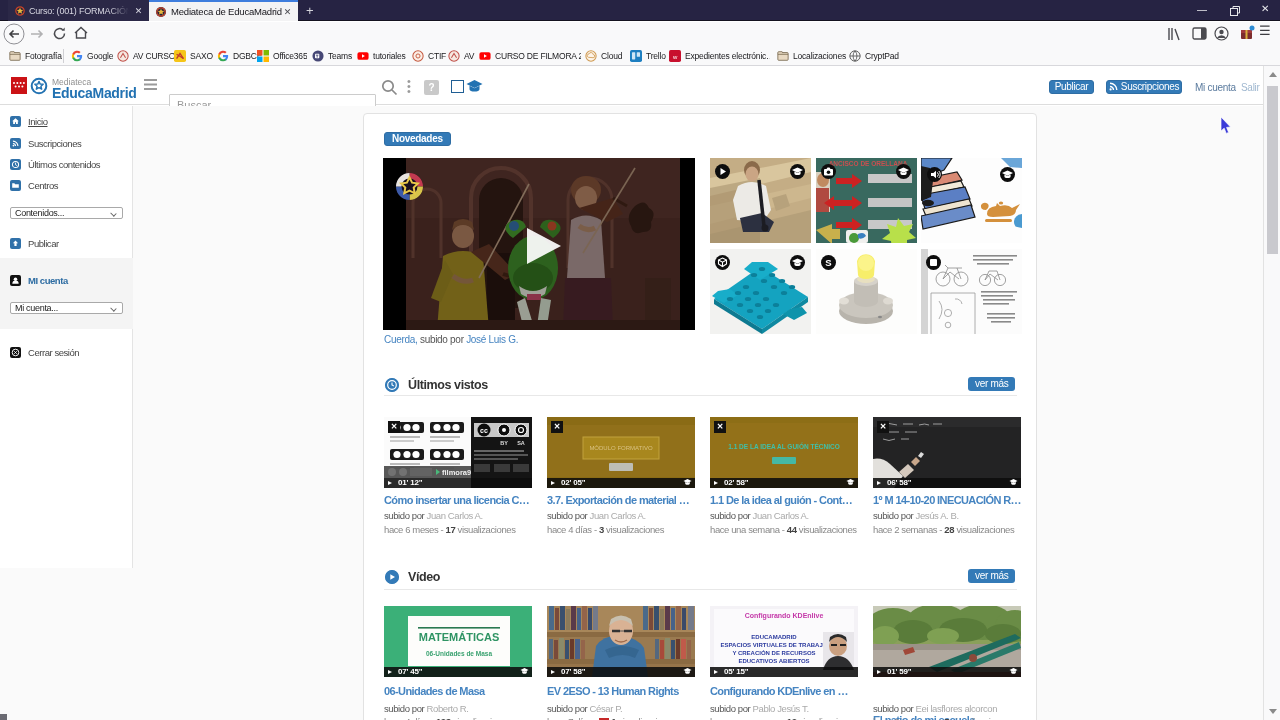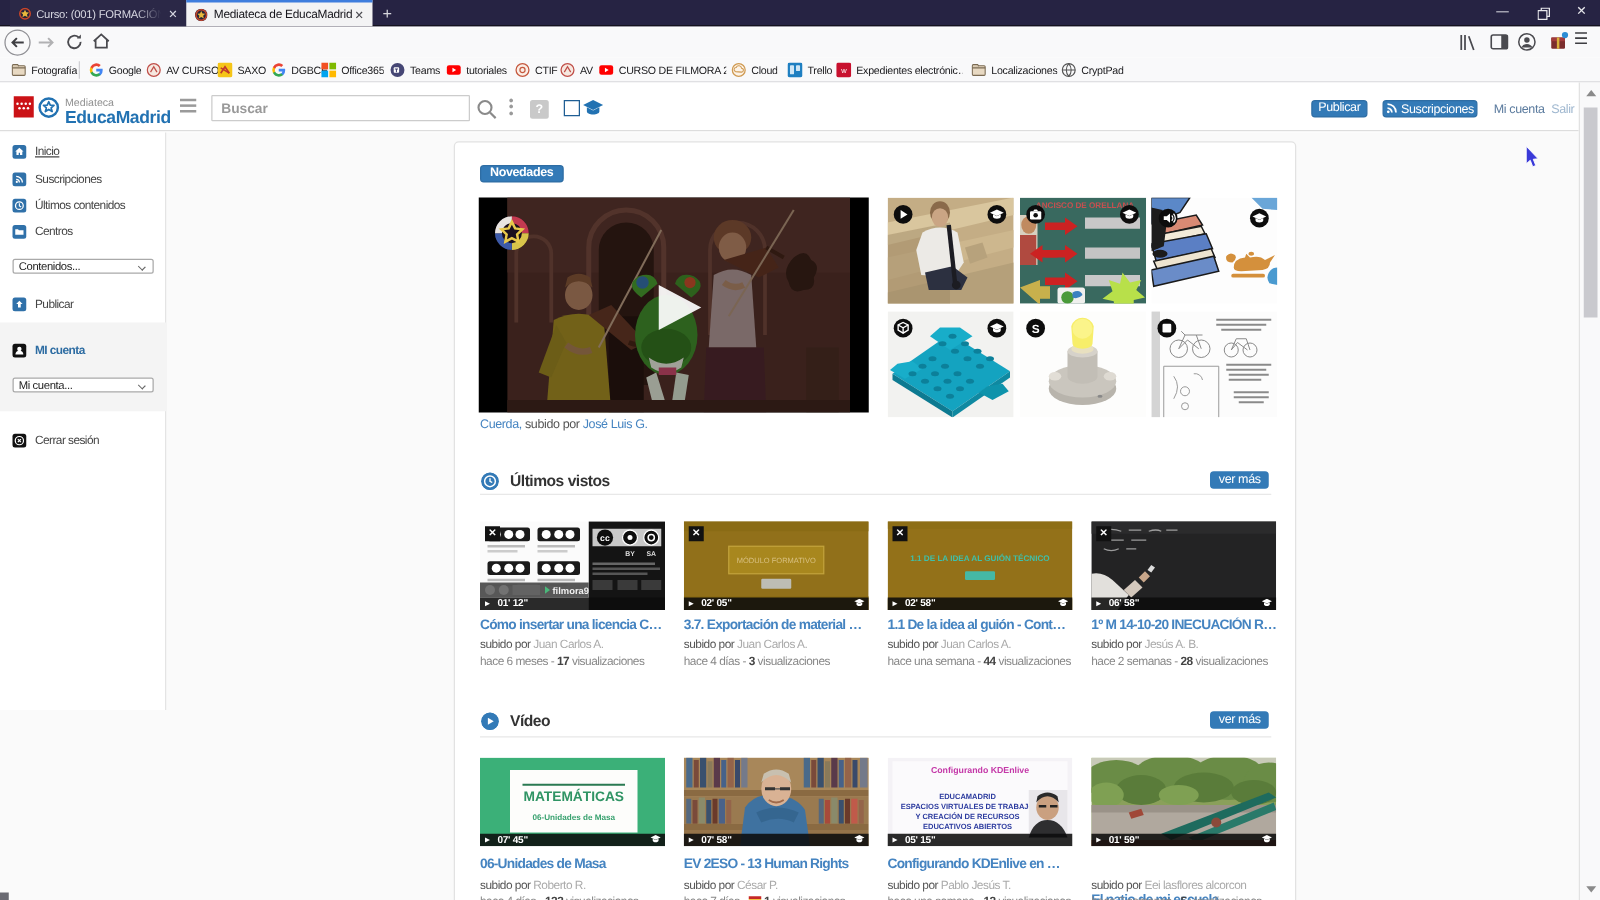--- a/index.html
+++ b/index.html
@@ -273,21 +273,21 @@
         <circle cx="11.4" cy="9.5" r="1"></circle>
       </g>
     </svg>
   <svg class="abs" style="left:30px;top:11px;" width="18" height="18" viewBox="0 0 18 18">
     <circle cx="9" cy="9" r="7.3" fill="#fff" stroke="#2272b2" stroke-width="2"></circle>
     <path d="M9 4.4l1.2 2.7 3 .2-2.3 2 .8 2.9L9 10.6l-2.7 1.6.8-2.9-2.3-2 3-.2z" fill="none" stroke="#2272b2" stroke-width="1.4" stroke-linejoin="round"></path>
   </svg>
   <div class="abs" style="left:52px;top:11px;font-size:8.5px;color:#909090;">Mediateca</div>
   <div class="abs" style="left:52px;top:19px;font-size:14px;letter-spacing:-0.3px;font-weight:700;color:#2272b2;">EducaMadrid</div>
   <div class="abs" style="left:144px;top:13px;width:13px;height:2px;background:#9a9a9a;box-shadow:0 4.5px #9a9a9a, 0 9px #9a9a9a;"></div>
-  <input class="abs" style="left: 169px; top: 10px; width: 207px; height: 21px; border: 1px solid rgb(204, 204, 204); border-radius: 1px; font-size: 11px; color: rgb(153, 153, 153); padding-left: 7px; font-family: inherit; font-weight: bold;" value="Buscar" readonly="">
+  <input class="abs" style="left: 169px; top: 28px; width: 207px; height: 21px; border: 1px solid rgb(204, 204, 204); border-radius: 1px; font-size: 11px; color: rgb(153, 153, 153); padding-left: 7px; font-family: inherit;" value="Buscar" readonly="">
   <svg class="abs" style="left:381px;top:13px;" width="17" height="17" viewBox="0 0 17 17">
       <circle cx="7" cy="7" r="5.2" fill="none" stroke="#8a8a8a" stroke-width="1.7"></circle>
       <path d="M11 11l4.5 4.5" stroke="#8a8a8a" stroke-width="1.7"></path>
     </svg>
   <div class="abs" style="left:407px;top:13px;color:#9a9a9a;font-size:11px;line-height:5px;">•<br>•<br>•</div>
   <div class="abs" style="left:424px;top:14px;width:15px;height:15px;background:#c9c9c9;border-radius:2px;color:#fff;font-size:10px;font-weight:700;text-align:center;line-height:15px;">?</div>
   <div class="abs" style="left:451px;top:14px;width:13px;height:13px;border:1.6px solid #1f5e94;background:#fff;"></div>
   <svg class="abs" style="left:466px;top:13px;" width="17" height="15" viewBox="0 0 17 15">
       <path d="M8.5 1L16.5 5 8.5 9 0.5 5z" fill="#2272b2"></path>
       <path d="M3.5 6.8v3.4c0 1.3 2.2 2.4 5 2.4s5-1.1 5-2.4V6.8L8.5 9.3z" fill="#2272b2"></path>

